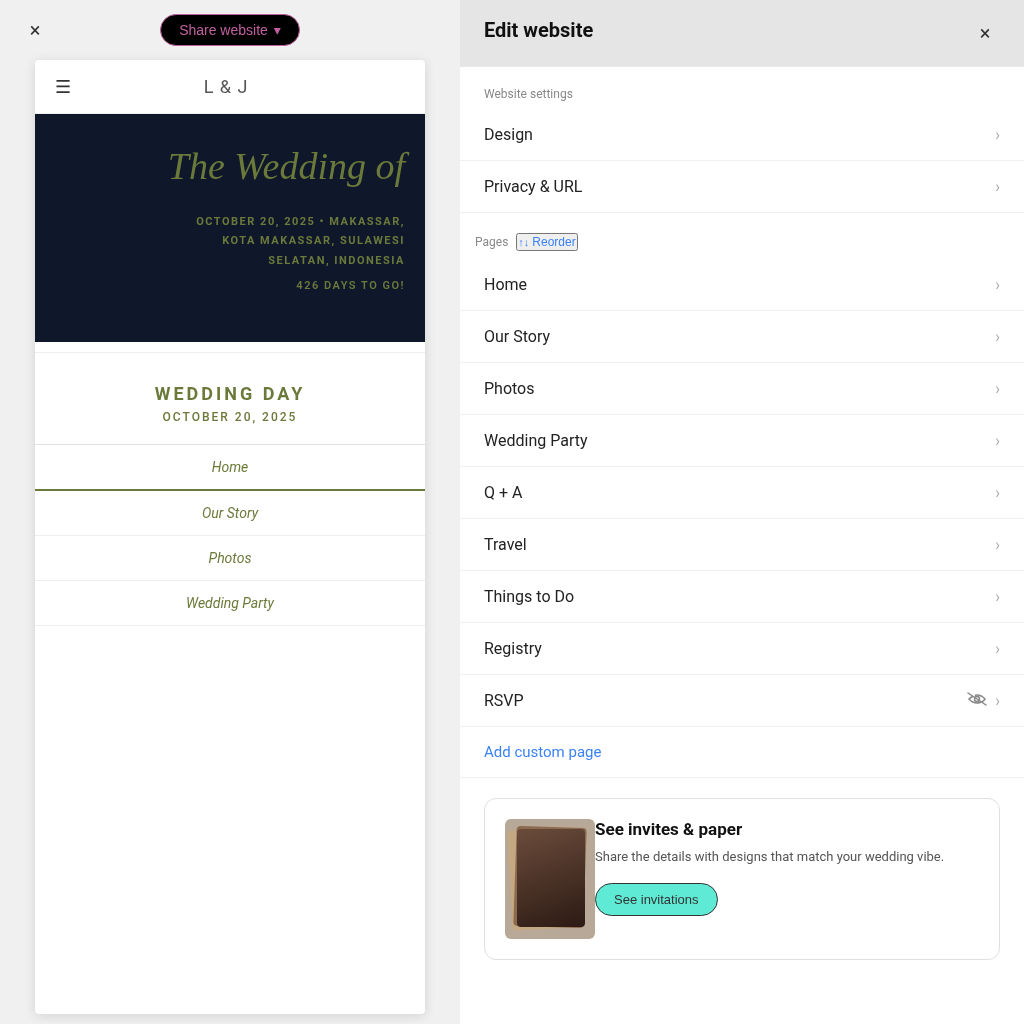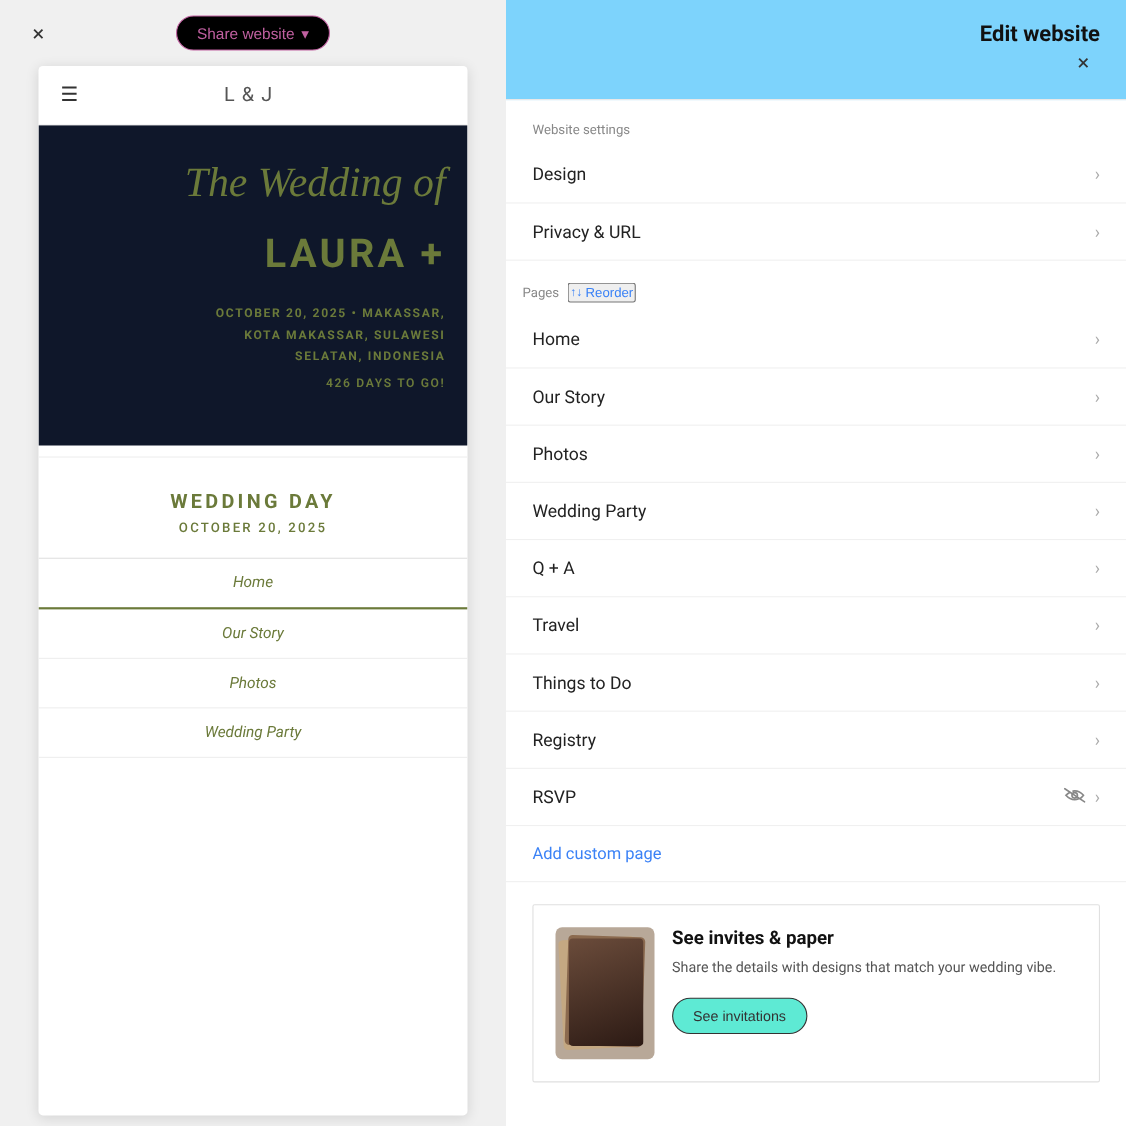--- a/index.html
+++ b/index.html
@@ -176,29 +176,28 @@
       width: 564px;
       height: 1024px;
       background: white;
       display: flex;
       flex-direction: column;
       overflow-y: auto;
     }
 
     .right-header {
       display: flex;
-      align-items: flex-end;
+      align-items: flex-start;
       justify-content: space-between;
       padding: 18px 24px;
       border-bottom: 1px solid #e8e8e8;
       position: sticky;
       top: 0;
-      background: #7dd3fc;
+      background: #e5e5e5;
       z-index: 10;
-      flex-direction: column;
     }
 
     .right-title {
       font-size: 20px;
       font-weight: 700;
       color: #111;
     }
 
     .right-close {
       font-size: 20px;
@@ -283,25 +282,24 @@
       font-size: 15px;
       color: #3b82f6;
       cursor: pointer;
       border-bottom: 1px solid #f0f0f0;
     }
 
     
     .promo-card {
       margin: 20px 24px;
       border: 1.5px solid #e0e0e0;
-      border-radius: 2px;
+      border-radius: 12px;
       padding: 20px;
       display: flex;
       align-items: flex-start;
-      gap: 16px;
     }
 
     .promo-img {
       width: 90px;
       height: 120px;
       background: #b8a898;
       border-radius: 6px;
       flex-shrink: 0;
       position: relative;
       overflow: hidden;
@@ -354,21 +352,20 @@
 
     <div class="website-nav">
       <div class="hamburger-icon">☰</div>
       <div class="website-logo">L &amp; J</div>
       <div style="width:24px;"></div>
     </div>
 
     <div class="website-hero">
       <div class="wedding-script">The Wedding of</div>
       <div class="couple-names">
-        <div>LAURA +</div>
       </div>
       <div class="wedding-date-location">OCTOBER 20, 2025 • MAKASSAR,<br>KOTA MAKASSAR, SULAWESI<br>SELATAN, INDONESIA</div>
       <div class="days-to-go">426 DAYS TO GO!</div>
     </div>
 
     <div class="wedding-day-section">
       <div class="wedding-day-label">WEDDING DAY</div>
       <div class="wedding-day-date">OCTOBER 20, 2025</div>
     </div>
 

